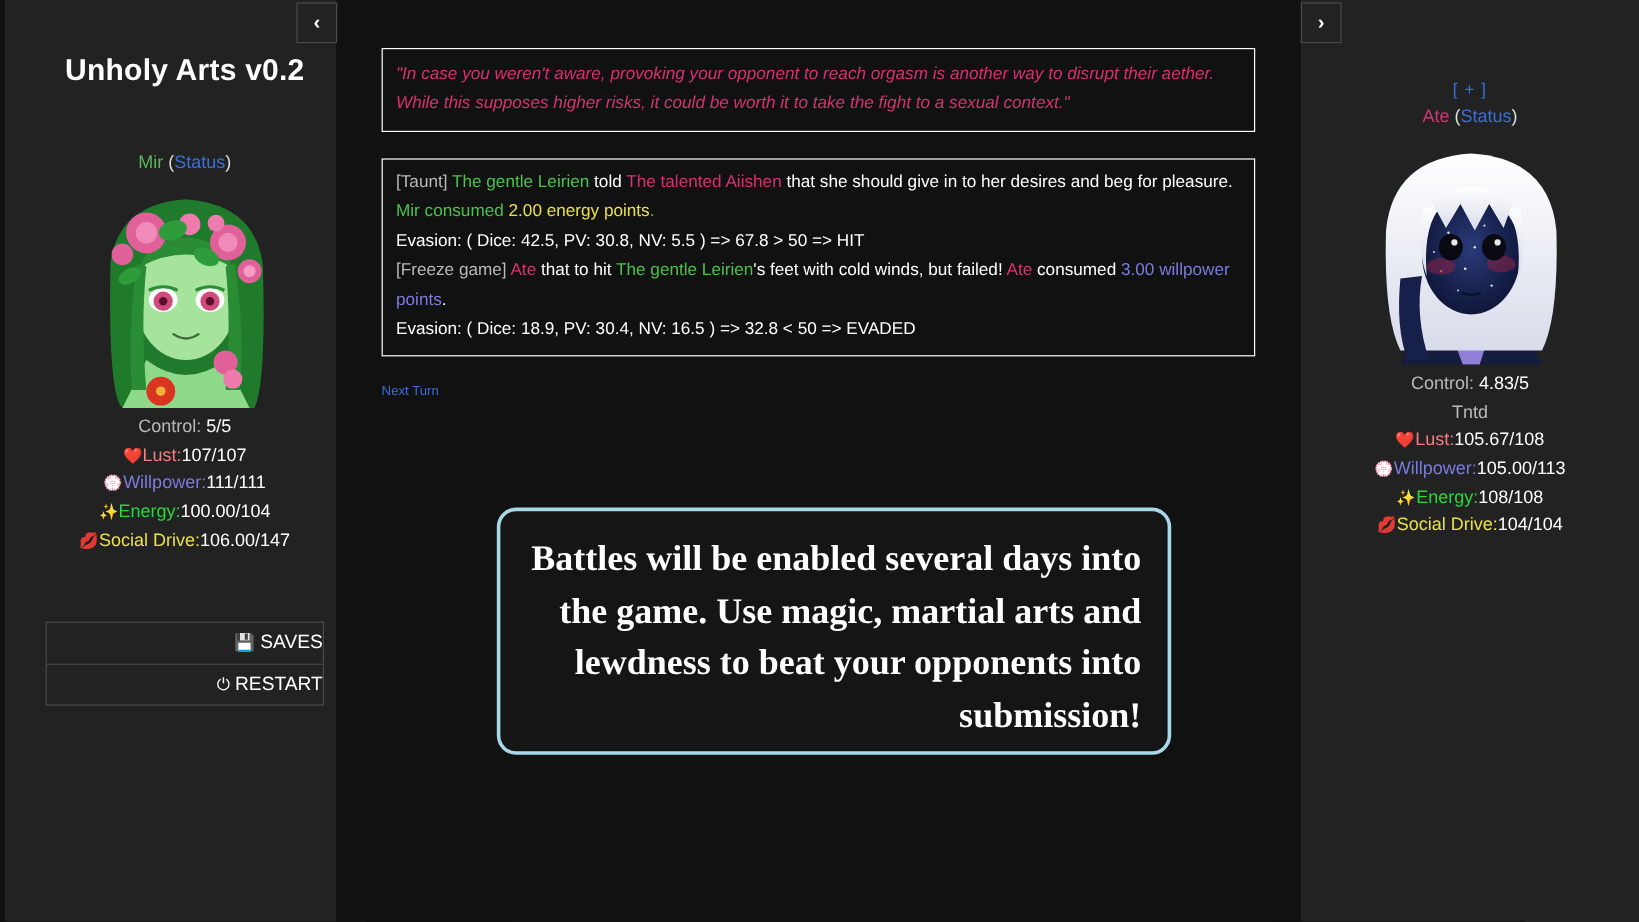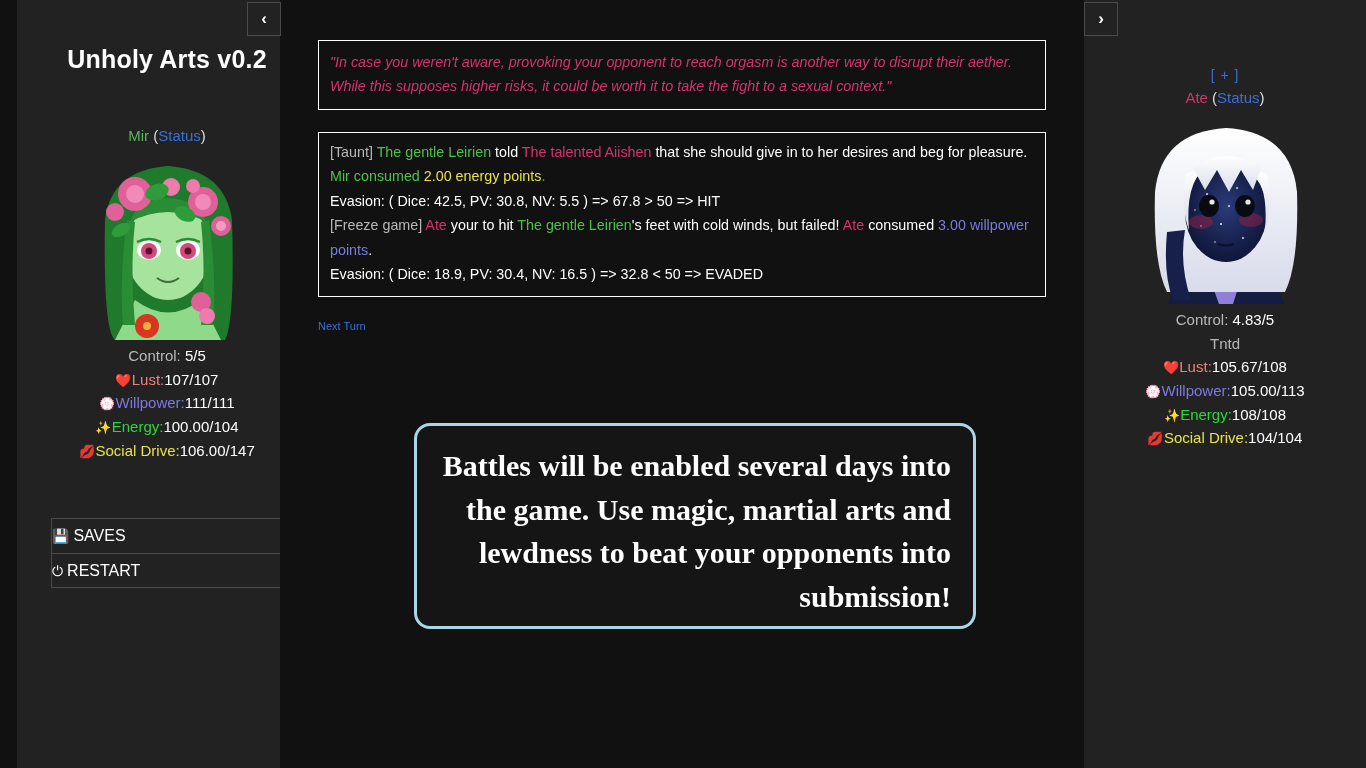--- a/index.html
+++ b/index.html
@@ -10,21 +10,21 @@
     overflow: hidden;
   }
   #app { position: relative; width: 1366px; height: 768px; background: #111111; }
 
   
   .side-panel {
     position: absolute; top: 0; height: 768px;
     background: #222222;
     text-align: center;
   }
-  #left-panel  { left: 17px;  width: 300px; }
+  #left-panel  { left: 4px;  width: 300px; }
   #right-panel { left: 1084px; width: 282px; }
 
   .game-title {
     color: #ffffff;
     font-size: 25px;
     font-weight: bold;
     margin-top: 45px;
     letter-spacing: .2px;
   }
 
@@ -78,21 +78,21 @@
   
   .menu-wrap { margin: 56px auto 0; width: 232px; }
   .menu-btn {
     display: block; width: 100%;
     height: 35px; line-height: 33px;
     border: 1px solid #4a4a4a;
     border-bottom: none;
     background: #222222;
     color: #ffffff;
     font-size: 16px;
-    text-align: left;
+    text-align: right;
     cursor: pointer;
   }
   .menu-btn:last-child { border-bottom: 1px solid #4a4a4a; }
   .menu-btn .ico { margin-right: 4px; font-size: 14px; }
 
   
   #center { position: absolute; left: 280px; top: 0; width: 804px; height: 768px; background: #111111; }
 
   .log-box {
     border: 1px solid #ffffff;
@@ -244,21 +244,21 @@
     <div id="hint-box" class="log-box">
       <span class="hint-text">"In case you weren't aware, provoking your opponent to reach orgasm is another way to disrupt their aether. While this supposes higher risks, it could be worth it to take the fight to a sexual context."</span>
     </div>
 
     <div id="combat-box" class="log-box">
       <div>
         <span class="c-grey">[Taunt] </span><span class="c-green">The gentle Leirien</span><span class="c-white"> told </span><span class="c-pink">The talented Aiishen</span><span class="c-white"> that she should give in to her desires and beg for pleasure. </span><span class="c-green">Mir</span><span class="c-green"> consumed </span><span class="c-yellow">2.00 energy points</span><span class="c-green">.</span>
       </div>
       <div class="c-white">Evasion: ( Dice: 42.5, PV: 30.8, NV: 5.5 ) =&gt; 67.8 &gt; 50 =&gt; HIT</div>
       <div>
-        <span class="c-grey">[Freeze game] </span><span class="c-pink">Ate</span><span class="c-white"> your to hit </span><span class="c-green">The gentle Leirien</span><span class="c-white">'s feet with cold winds, but failed! </span><span class="c-pink">Ate</span><span class="c-white"> consumed </span><span class="c-purple">3.00 willpower points</span><span class="c-white">.</span>
+        <span class="c-grey">[Freeze game] </span><span class="c-pink">Ate</span><span class="c-white"> that to hit </span><span class="c-green">The gentle Leirien</span><span class="c-white">'s feet with cold winds, but failed! </span><span class="c-pink">Ate</span><span class="c-white"> consumed </span><span class="c-purple">3.00 willpower points</span><span class="c-white">.</span>
       </div>
       <div class="c-white">Evasion: ( Dice: 18.9, PV: 30.4, NV: 16.5 ) =&gt; 32.8 &lt; 50 =&gt; EVADED</div>
     </div>
 
     <div class="next-turn">Next Turn</div>
 
     
     <div id="tooltip">
       <div class="tip-text">Battles will be enabled several days into the game. Use magic, martial arts and lewdness to beat your opponents into submission!</div>
     </div>

